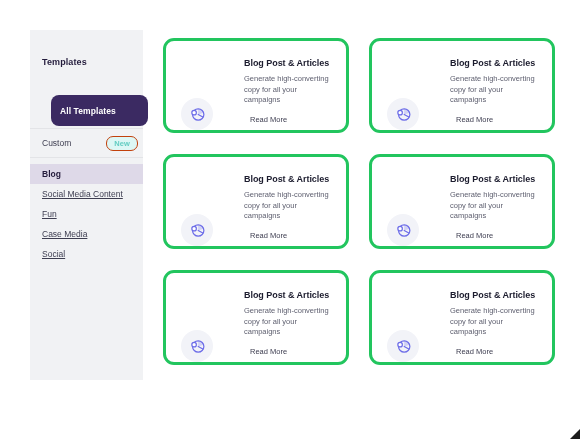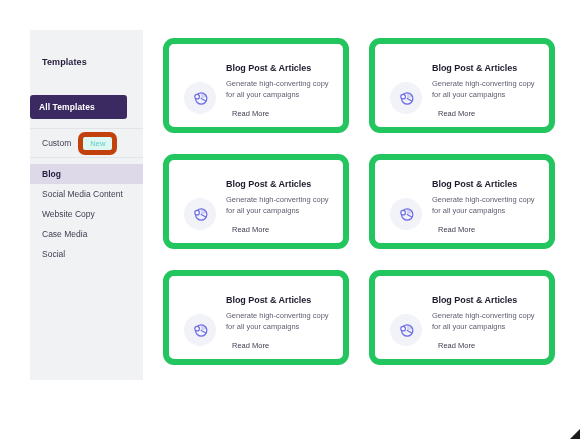--- a/index.html
+++ b/index.html
@@ -44,26 +44,26 @@
     left: 12px;
     top: 27px;
     font-size: 9px;
     font-weight: bold;
     color: #241c3c;
     letter-spacing: 0.1px;
   }
 
   .all-templates-btn {
     position: absolute;
-    left: 0;
+    left: 21px;
     top: 65px;
     width: 97px;
-    height: 24px;
+    height: 31px;
     background: #3b2a62;
-    border-radius: 3px;
+    border-radius: 8px;
     display: flex;
     align-items: center;
     padding-left: 9px;
     box-sizing: border-box;
     cursor: pointer;
   }
   .all-templates-btn span {
     font-size: 8.5px;
     font-weight: bold;
     color: #ffffff;
@@ -76,38 +76,39 @@
     top: 98px;
     width: 113px;
     height: 30px;
     border-top: 1px solid #e3e4e7;
     border-bottom: 1px solid #e3e4e7;
     display: flex;
     align-items: center;
     padding-left: 12px;
     box-sizing: border-box;
     cursor: pointer;
+    gap: 28px;
   }
   .custom-label {
     font-size: 8.5px;
     color: #3d3d50;
     margin-right: 7px;
   }
   .new-badge {
     display: inline-flex;
     align-items: center;
     justify-content: center;
     height: 13px;
     padding: 0 7px;
     border-radius: 7px;
     background: #ddf7f5;
-    border: 5px solid #c2410c;
+    border: 1px solid #c2410c;
     font-size: 7.5px;
     color: #63cdc2;
-    font-weight: normal;
+    font-weight: bold;
   }
 
   .nav-list {
     position: absolute;
     left: 0;
     top: 134px;
     width: 113px;
   }
   .nav-item {
     height: 20px;
@@ -115,20 +116,21 @@
     align-items: center;
     padding-left: 12px;
     box-sizing: border-box;
     font-size: 8.5px;
     color: #3d3d50;
     cursor: pointer;
     margin-bottom: 0px;
   }
   .nav-item + .nav-item {
     margin-top: 0px;
+    text-decoration: underline;
   }
   .nav-item.active {
     background: #ded9e8;
     font-weight: bold;
     color: #241c3c;
     text-align: center;
   }
 
   
   .cards-area {
@@ -139,27 +141,28 @@
     display: grid;
     grid-template-columns: 186px 186px;
     grid-column-gap: 20px;
     grid-row-gap: 21px;
   }
 
   .card {
     width: 186px;
     height: 95px;
     background: #ffffff;
-    border: 6px solid #22c55e;
+    border: 3px solid #22c55e;
     border-radius: 11px;
     box-sizing: border-box;
     display: flex;
-    align-items: center;
+    align-items: flex-end;
     padding: 14px 12px 0 12px;
     cursor: pointer;
+    gap: 21px;
   }
 
   .card-icon-wrap {
     flex: 0 0 auto;
     width: 32px;
     height: 32px;
     border-radius: 50%;
     background: #f2f3f8;
     display: flex;
     align-items: center;
@@ -227,21 +230,21 @@
     </div>
 
     <div class="nav-list">
       <div class="nav-item active">
         <span>Blog</span>
       </div>
       <div class="nav-item">
         <span>Social Media Content</span>
       </div>
       <div class="nav-item">
-        <span>Website Copy</span>
+        <span>Fun</span>
       </div>
       <div class="nav-item">
         <span>Case Media</span>
       </div>
       <div class="nav-item">
         <span>Social</span>
       </div>
     </div>
 
   </div>

